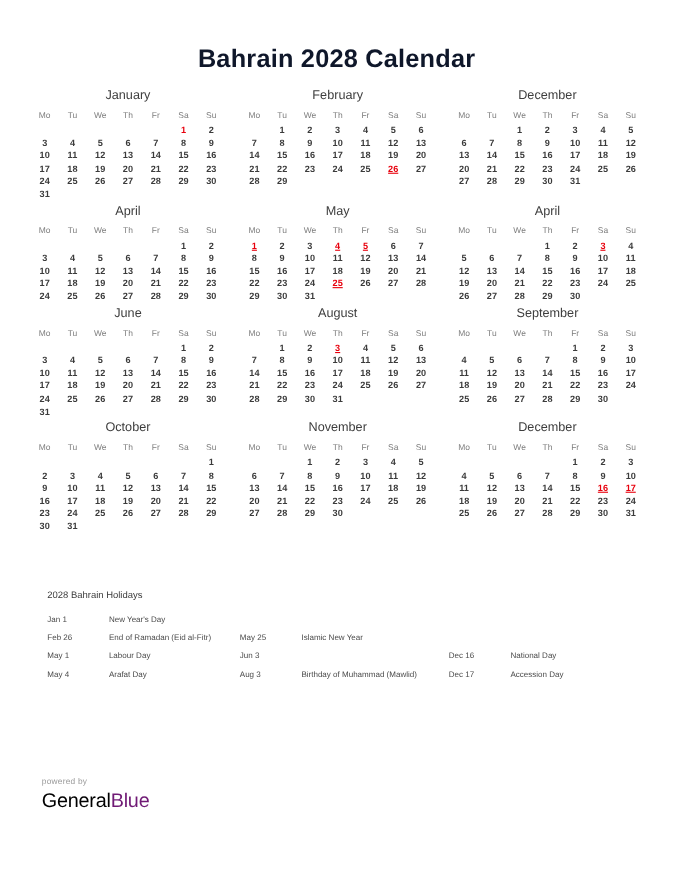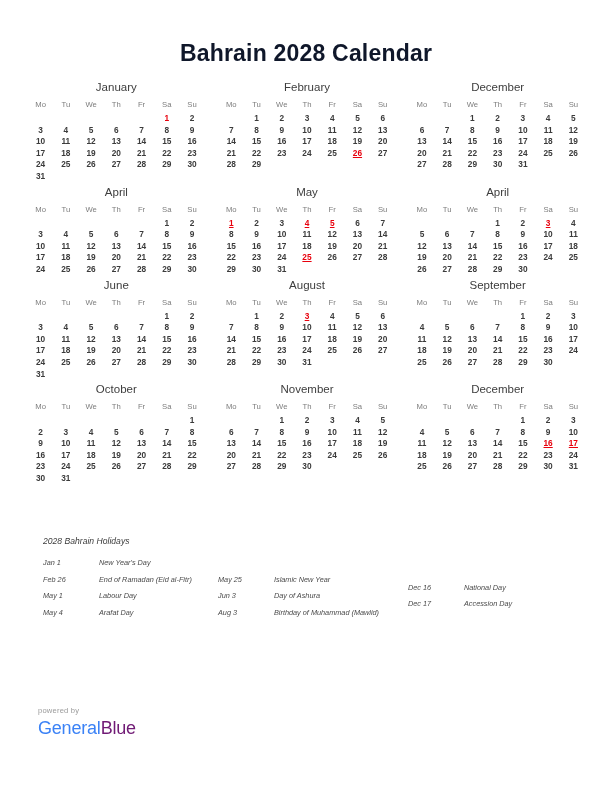--- a/index.html
+++ b/index.html
@@ -91,26 +91,24 @@
   .holidays-section {
     position: absolute;
     left: 43px;
     top: 536px;
     width: 540px;
   }
   .holidays-title {
     font-size: 8.6px;
     color: #3b3b3b;
     margin-bottom: 9px;
-    font-style: italic;
   }
   .holiday-columns {
     display: flex;
-    align-items: center;
-    font-style: italic;
+    align-items: flex-end;
   }
   .holiday-col {
     display: block;
   }
   .holiday-col.col-1 { width: 175px; }
   .holiday-col.col-2 { width: 190px; }
   .holiday-col.col-3 { width: 160px; }
   .holiday-col.col-2, .holiday-col.col-3 {
     padding-top: 16.5px;
   }
@@ -144,21 +142,21 @@
     height: 11px;
     line-height: 11px;
   }
   .brand {
     font-size: 18px;
     height: 22px;
     line-height: 22px;
     margin-top: 1px;
     letter-spacing: -0.2px;
   }
-  .brand .brand-general { color: #3b82f6; }
+  .brand .brand-general { color: #000000; }
   .brand .brand-blue { color: #701a75; }
 </style>
 </head>
 <body>
 
 <h1 class="page-title">Bahrain 2028 Calendar</h1>
 
 <div class="months-grid">
     <div class="month">
       <div class="month-name">January</div>
@@ -966,21 +964,20 @@
           <span class="holiday-name">Arafat Day</span>
         </div>
       </div>
       <div class="holiday-col col-2">
         <div class="holiday-row">
           <span class="holiday-date">May 25</span>
           <span class="holiday-name">Islamic New Year</span>
         </div>
         <div class="holiday-row">
           <span class="holiday-date">Jun 3</span>
-          <span class="holiday-name">Day of Ashura</span>
         </div>
         <div class="holiday-row">
           <span class="holiday-date">Aug 3</span>
           <span class="holiday-name">Birthday of Muhammad (Mawlid)</span>
         </div>
       </div>
       <div class="holiday-col col-3">
         <div class="holiday-row">
           <span class="holiday-date">Dec 16</span>
           <span class="holiday-name">National Day</span>

